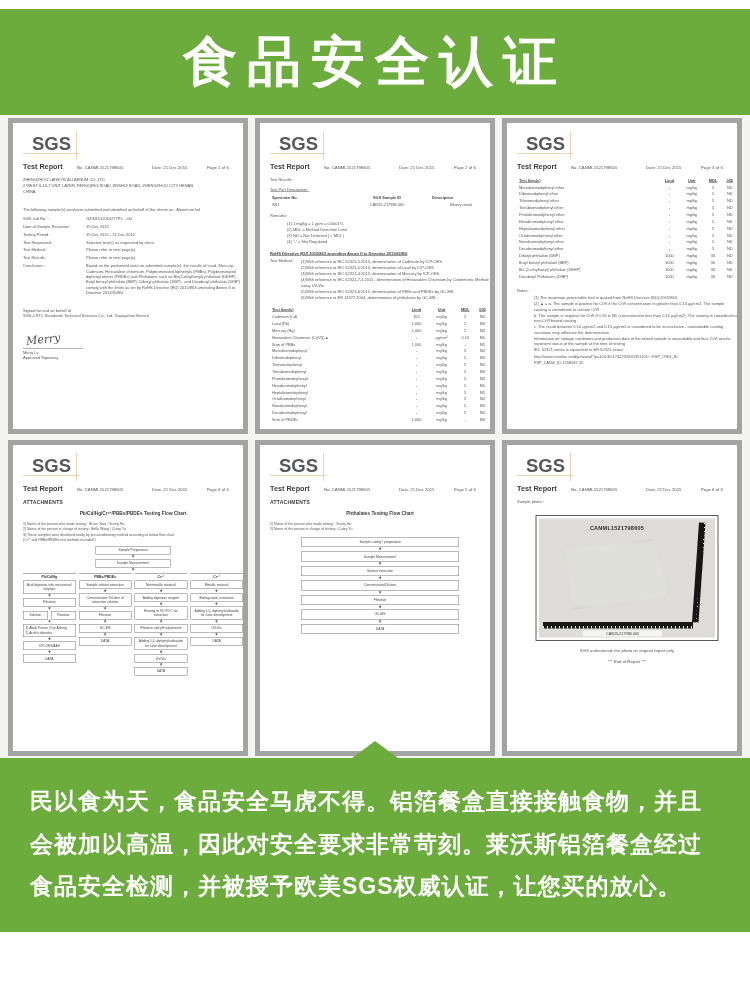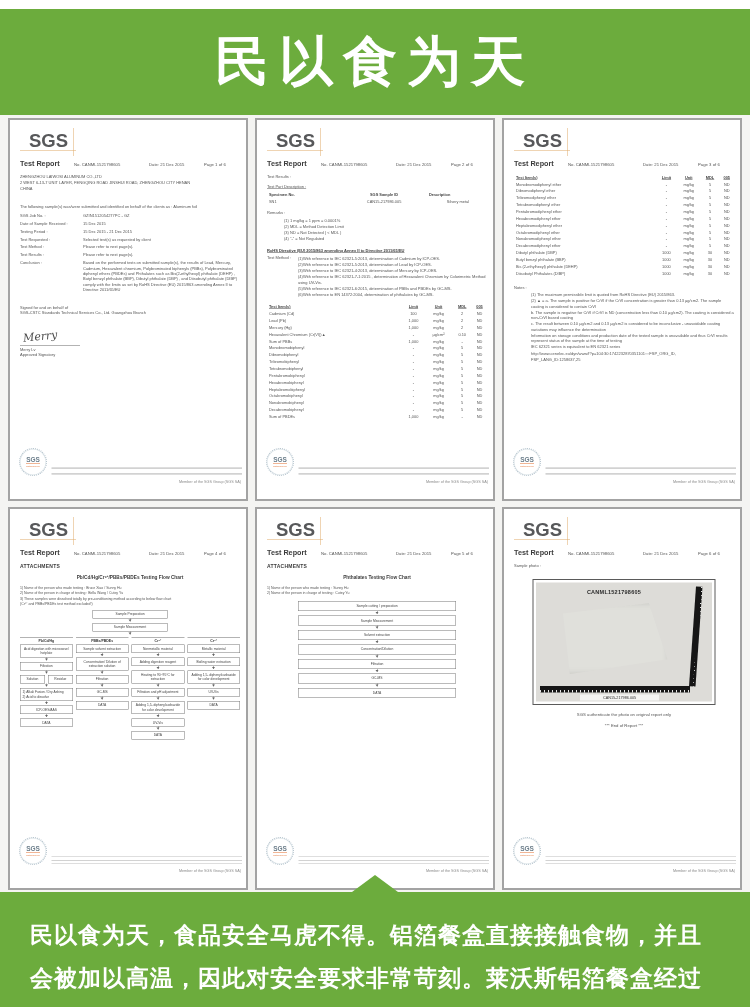--- a/index.html
+++ b/index.html
@@ -6,21 +6,21 @@
   body{font-family:"Liberation Sans",sans-serif;}
   .canvas{position:relative;width:750px;height:1007px;background:#fff;overflow:hidden;margin:0 auto;}
 
   
   .top-strip{height:9px;background:#fff;}
   .banner{height:106px;background:#6CAC3D;display:flex;align-items:center;justify-content:center;}
   .banner h1{margin:0;color:#fff;font-size:54px;font-weight:bold;letter-spacing:10px;}
 
   
   .docs{background:#f4f4f2;padding:3px 8px 2px;display:grid;grid-template-columns:repeat(3,1fr);gap:6px 7px;}
-  .page{width:100%;height:383px;background:#fff;border:2px solid #a3a3a3;position:relative;overflow:hidden;box-sizing:border-box;}
+  .page{width:100%;height:316px;background:#fff;border:5px solid #a3a3a3;position:relative;overflow:hidden;box-sizing:border-box;}
   .pin{position:absolute;top:0;left:0;width:480px;height:742px;transform:scale(0.5);transform-origin:0 0;padding:14px 20px;box-sizing:border-box;color:#555;font-size:8px;line-height:1.35;}
 
   
   .sgs{position:relative;display:inline-block;margin:8px 0 0 16px;padding:0 12px 3px 2px;}
   .sgs-txt{font-size:37px;font-weight:bold;color:#57585a;letter-spacing:0px;line-height:1;}
   .sgs::before{content:'';position:absolute;left:-16px;right:-4px;bottom:0;height:1px;background:#dfa967;}
   .sgs::after{content:'';position:absolute;right:0;top:-6px;bottom:-10px;width:1px;background:#dfa967;}
 
   .rpt-row{display:flex;align-items:baseline;margin:16px 0 10px 0;}
   .rpt-title{font-weight:bold;font-size:14.5px;color:#3c3c3c;flex:0 0 108px;}
@@ -95,21 +95,21 @@
   .bottom-note::before{content:'';position:absolute;top:-17px;left:50%;transform:translateX(-50%);border-left:23px solid transparent;border-right:23px solid transparent;border-bottom:17px solid #6CAC3D;}
   .bottom-note p{margin:0;color:#fff;font-size:23px;font-weight:bold;line-height:1.85;letter-spacing:1px;}
 </style>
 </head>
 <body>
 
 <div class="canvas">
   <div class="top-strip"></div>
 
   <div class="banner">
-    <h1>民以食为天</h1>
+    <h1>食品安全认证</h1>
   </div>
 
   <div class="docs">
 
     <div class="page">
       <div class="pin">
         <div class="sgs"><span class="sgs-txt">SGS</span></div>
         <div class="rpt-row">
           <span class="rpt-title">Test Report</span>
           <span class="rpt-no">No. CANML1521798605</span>

